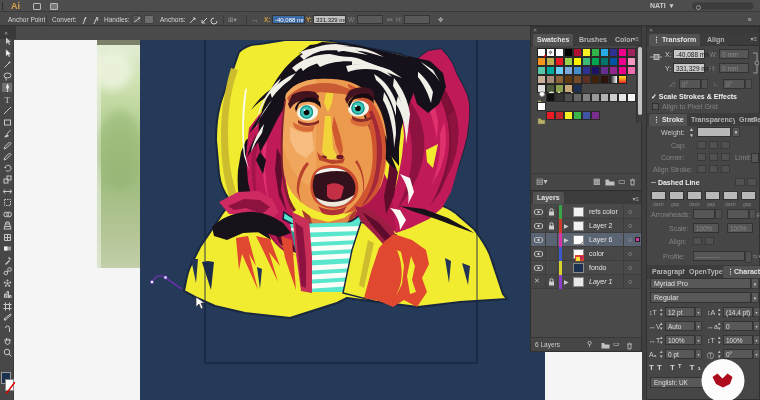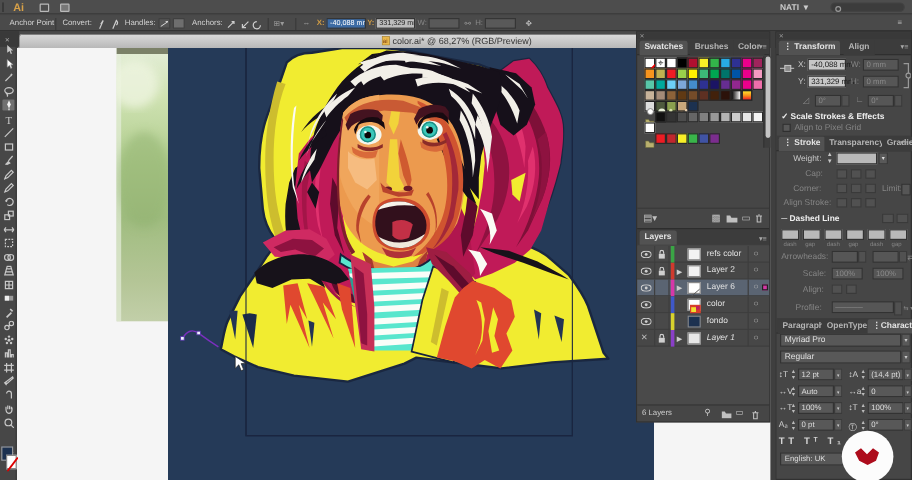--- a/index.html
+++ b/index.html
@@ -304,24 +304,20 @@
       <path d="M205,40 V363 H477 V40" fill="none" stroke="#1b2640" stroke-width="1" opacity="0.9"></path>
 
       <path d="M152,282 Q158,272 166,278 T182,289" fill="none" stroke="#7b2fbe" stroke-width="1.2"></path>
       <rect x="150.5" y="280.5" width="3" height="3" fill="#f0f0ff" stroke="#5533aa" stroke-width="0.7"></rect>
       <rect x="164" y="276" width="3" height="3" fill="#f0f0ff" stroke="#5533aa" stroke-width="0.7"></rect>
       <path d="M196,297 l0,10 3,-3 2,5 2,-1 -2,-5 4,0 Z" fill="#fff" stroke="#222" stroke-width="0.6"></path>
 
     </svg>
   </div>
 
-  <div id="titlebar" class="abs"><svg width="7" height="8" style="vertical-align:-1px;">
-        <rect x="0.5" y="0.5" width="6" height="7" fill="#e8b84c" stroke="#a8802c" stroke-width="0.6"></rect>
-        <text x="1" y="6" font-size="5" fill="#7a3c10" font-family="Liberation Sans">ai</text>
-      </svg> color.ai* @ 68,27% (RGB/Preview)</div>
 
   <div id="tools" class="abs">
     <div class="thead">
         <span style="color:#aaa;font-size:5px;position:absolute;left:4px;top:4px;">✕</span>
       </div>
     <div class="tool" style="top:11.0px;"><svg width="9" height="9" viewBox="0 0 9 9">
           <path d="M3,0.5 L3,7 5,5.5 6,8 7,7.5 6,5 8,5 Z" fill="#c8c8c8"></path>
         </svg></div>
     <div class="tool" style="top:22.5px;"><svg width="9" height="9" viewBox="0 0 9 9">
           <path d="M3,0.5 L3,7 5,5.5 6,8 7,7.5 6,5 8,5 Z" fill="#fff" stroke="#888" stroke-width="0.5"></path>

